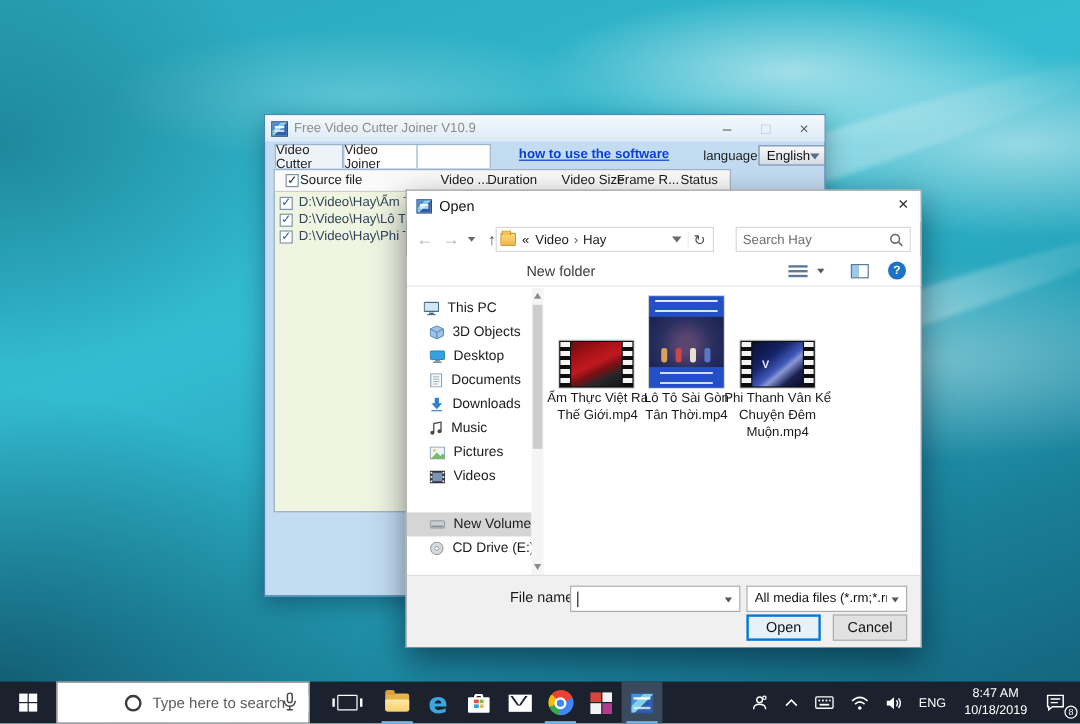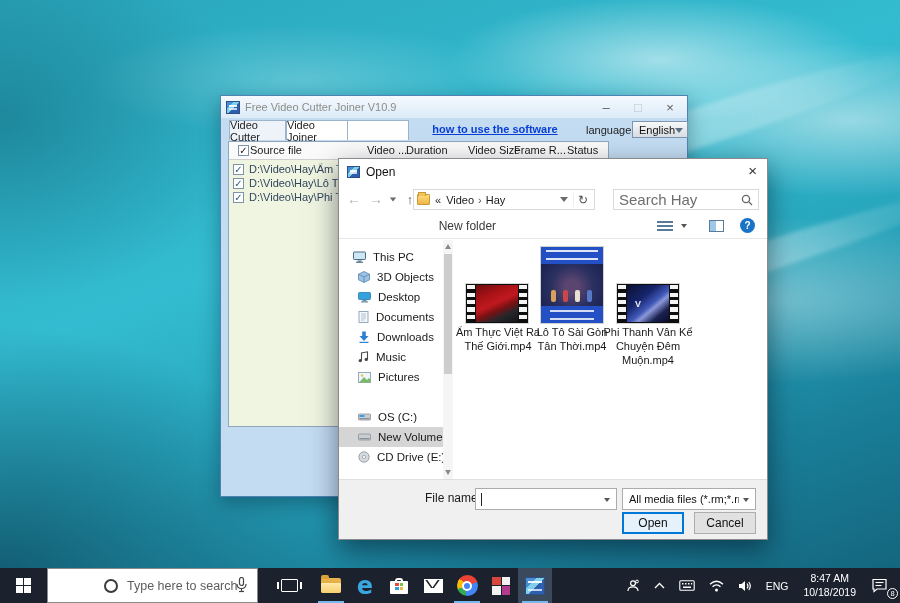--- a/index.html
+++ b/index.html
@@ -60,21 +60,21 @@
   .nav-arrow.up { color:#4d4d4d; font-size:13px; }
   .addressbar { position:absolute; left:74px; top:4px; width:182px; height:21px; border:1px solid #d9d9d9; background:#fff; display:flex; align-items:center; padding-left:3px; }
   .addr-folder { width:13px; height:11px; background:linear-gradient(#ffd978,#f0b74a); border:1px solid #c79a36; border-radius:1px; position:relative; flex:0 0 auto; }
   .addr-folder::before { content:""; position:absolute; left:0; top:-3px; width:6px; height:3px; background:#f0c35c; border:1px solid #c79a36; border-bottom:none; border-radius:1px 1px 0 0; }
   .crumb { font-size:11px; color:#1a1a1a; margin-left:5px; white-space:nowrap; }
   .crumb-sep { color:#555; margin:0 4px; font-size:11px; }
   .addr-right { position:absolute; right:2px; top:0; height:19px; display:flex; align-items:center; }
   .tri-down { width:0; height:0; border-left:4px solid transparent; border-right:4px solid transparent; border-top:5px solid #6b6b6b; margin:0 5px; }
   .refresh { font-size:12px; color:#4d4d4d; padding:0 4px; border-left:1px solid #eee; }
   .searchbox { position:absolute; left:274px; top:4px; width:146px; height:21px; border:1px solid #d9d9d9; background:#fff; }
-  .searchbox input { position:absolute; left:5px; top:1px; width:118px; height:17px; border:none; outline:none; font-size:15px; color:#444; font-family:"Liberation Sans",sans-serif; background:transparent; }
+  .searchbox input { position:absolute; left:5px; top:1px; width:118px; height:17px; border:none; outline:none; font-size:11px; color:#444; font-family:"Liberation Sans",sans-serif; background:transparent; }
   .searchbox input::placeholder { color:#6e6e6e; }
   .search-glyph { position:absolute; right:5px; top:4px; }
   .dlg-cmdbar { position:absolute; left:0; top:54px; right:0; height:26px; border-bottom:1px solid #e6e6e6; background:#fff; display:flex; align-items:center; }
   .cmd-item { font-size:12px; color:#3b3b3b; display:flex; align-items:center; gap:5px; cursor:pointer; }
   .cmd-tri { width:0; height:0; border-left:3.5px solid transparent; border-right:3.5px solid transparent; border-top:4px solid #555; }
   .views-icon { display:flex; flex-direction:column; gap:2px; }
   .views-icon i { width:16px; height:2px; background:#5a7a9a; }
   .pane-icon { width:15px; height:12px; border:1px solid #5a7a9a; background:linear-gradient(to right, #9ec7e8 0 45%, #fff 45%); }
   .help-circle { width:15px; height:15px; border-radius:50%; background:#1a73c4; color:#fff; font-size:10px; font-weight:bold; text-align:center; line-height:15px; }
   .dlg-main { position:absolute; left:0; top:81px; right:0; bottom:60px; background:#fff; }
@@ -321,27 +321,32 @@
           <span>Music</span>
         </div>
         <div class="side-item" style="top:127px;">
           <svg width="13" height="11" viewBox="0 0 13 11">
               <rect x="0.5" y="0.5" width="12" height="10" fill="#eef6fc" stroke="#8aa0b5" stroke-width="0.9"></rect>
               <circle cx="4" cy="3.5" r="1.2" fill="#f0c23c"></circle>
               <polygon points="2,9.5 6,5 9,8 11,6 12.5,7.5 12.5,10.5 0.5,10.5" fill="#7ab86a"></polygon>
             </svg>
           <span>Pictures</span>
         </div>
-        <div class="side-item" style="top:167px;">
-          <svg width="13" height="10" viewBox="0 0 13 10">
-              <rect x="0.5" y="2" width="12" height="6" rx="1" fill="#c8cdd2" stroke="#8a9097" stroke-width="0.8"></rect>
-              <rect x="1.5" y="6" width="10" height="1.2" fill="#8a9097"></rect>
-              <rect x="1.5" y="3" width="5" height="2" fill="#3f9ee0"></rect>
-            </svg>
-          <span>OS (C:)</span>
+        <div class="side-item" style="top:147px;">
+          <svg width="13" height="11" viewBox="0 0 13 11">
+              <rect x="0.5" y="0.5" width="12" height="10" fill="#3a3f48" stroke="#22262c" stroke-width="0.8"></rect>
+              <rect x="2.5" y="2" width="8" height="7" fill="#7a93b8"></rect>
+              <rect x="0.8" y="1.2" width="1.4" height="1.4" fill="#fff"></rect>
+              <rect x="0.8" y="4.8" width="1.4" height="1.4" fill="#fff"></rect>
+              <rect x="0.8" y="8.4" width="1.4" height="1.4" fill="#fff"></rect>
+              <rect x="10.8" y="1.2" width="1.4" height="1.4" fill="#fff"></rect>
+              <rect x="10.8" y="4.8" width="1.4" height="1.4" fill="#fff"></rect>
+              <rect x="10.8" y="8.4" width="1.4" height="1.4" fill="#fff"></rect>
+            </svg>
+          <span>Videos</span>
         </div>
         <div class="side-item selected" style="top:187px;">
           <svg width="13" height="10" viewBox="0 0 13 10">
               <rect x="0.5" y="2" width="12" height="6" rx="1" fill="#c8cdd2" stroke="#8a9097" stroke-width="0.8"></rect>
               <rect x="1.5" y="6" width="10" height="1.2" fill="#8a9097"></rect>
             </svg>
           <span>New Volume (D:</span>
         </div>
         <div class="side-item" style="top:207px;">
           <svg width="12" height="12" viewBox="0 0 12 12">

